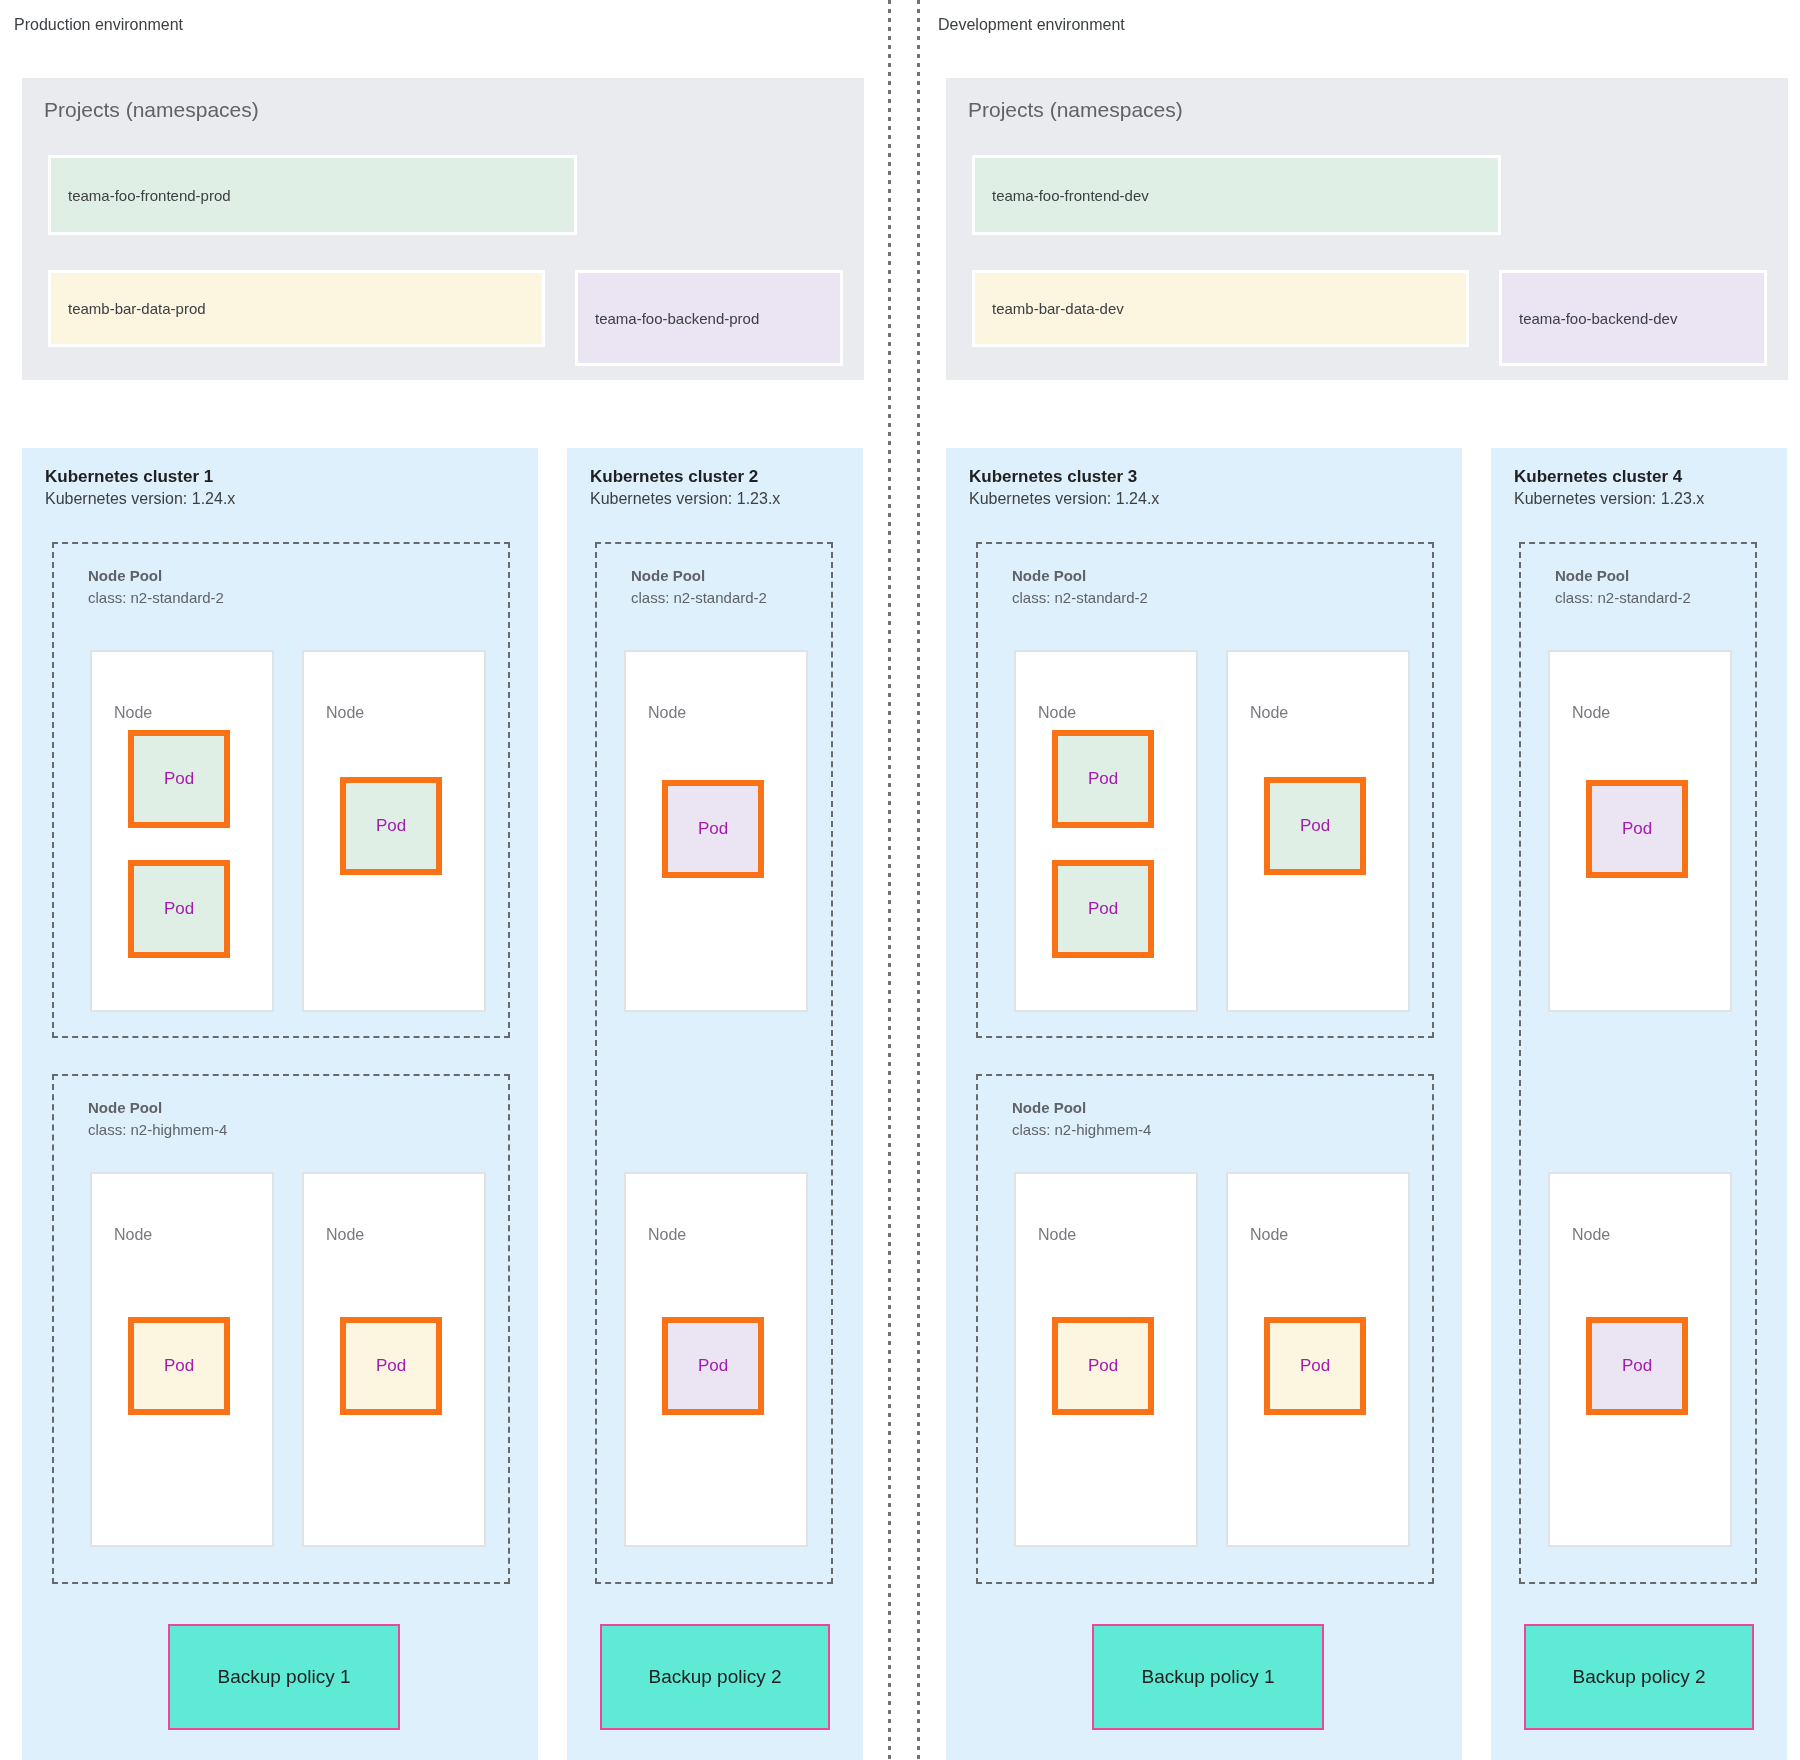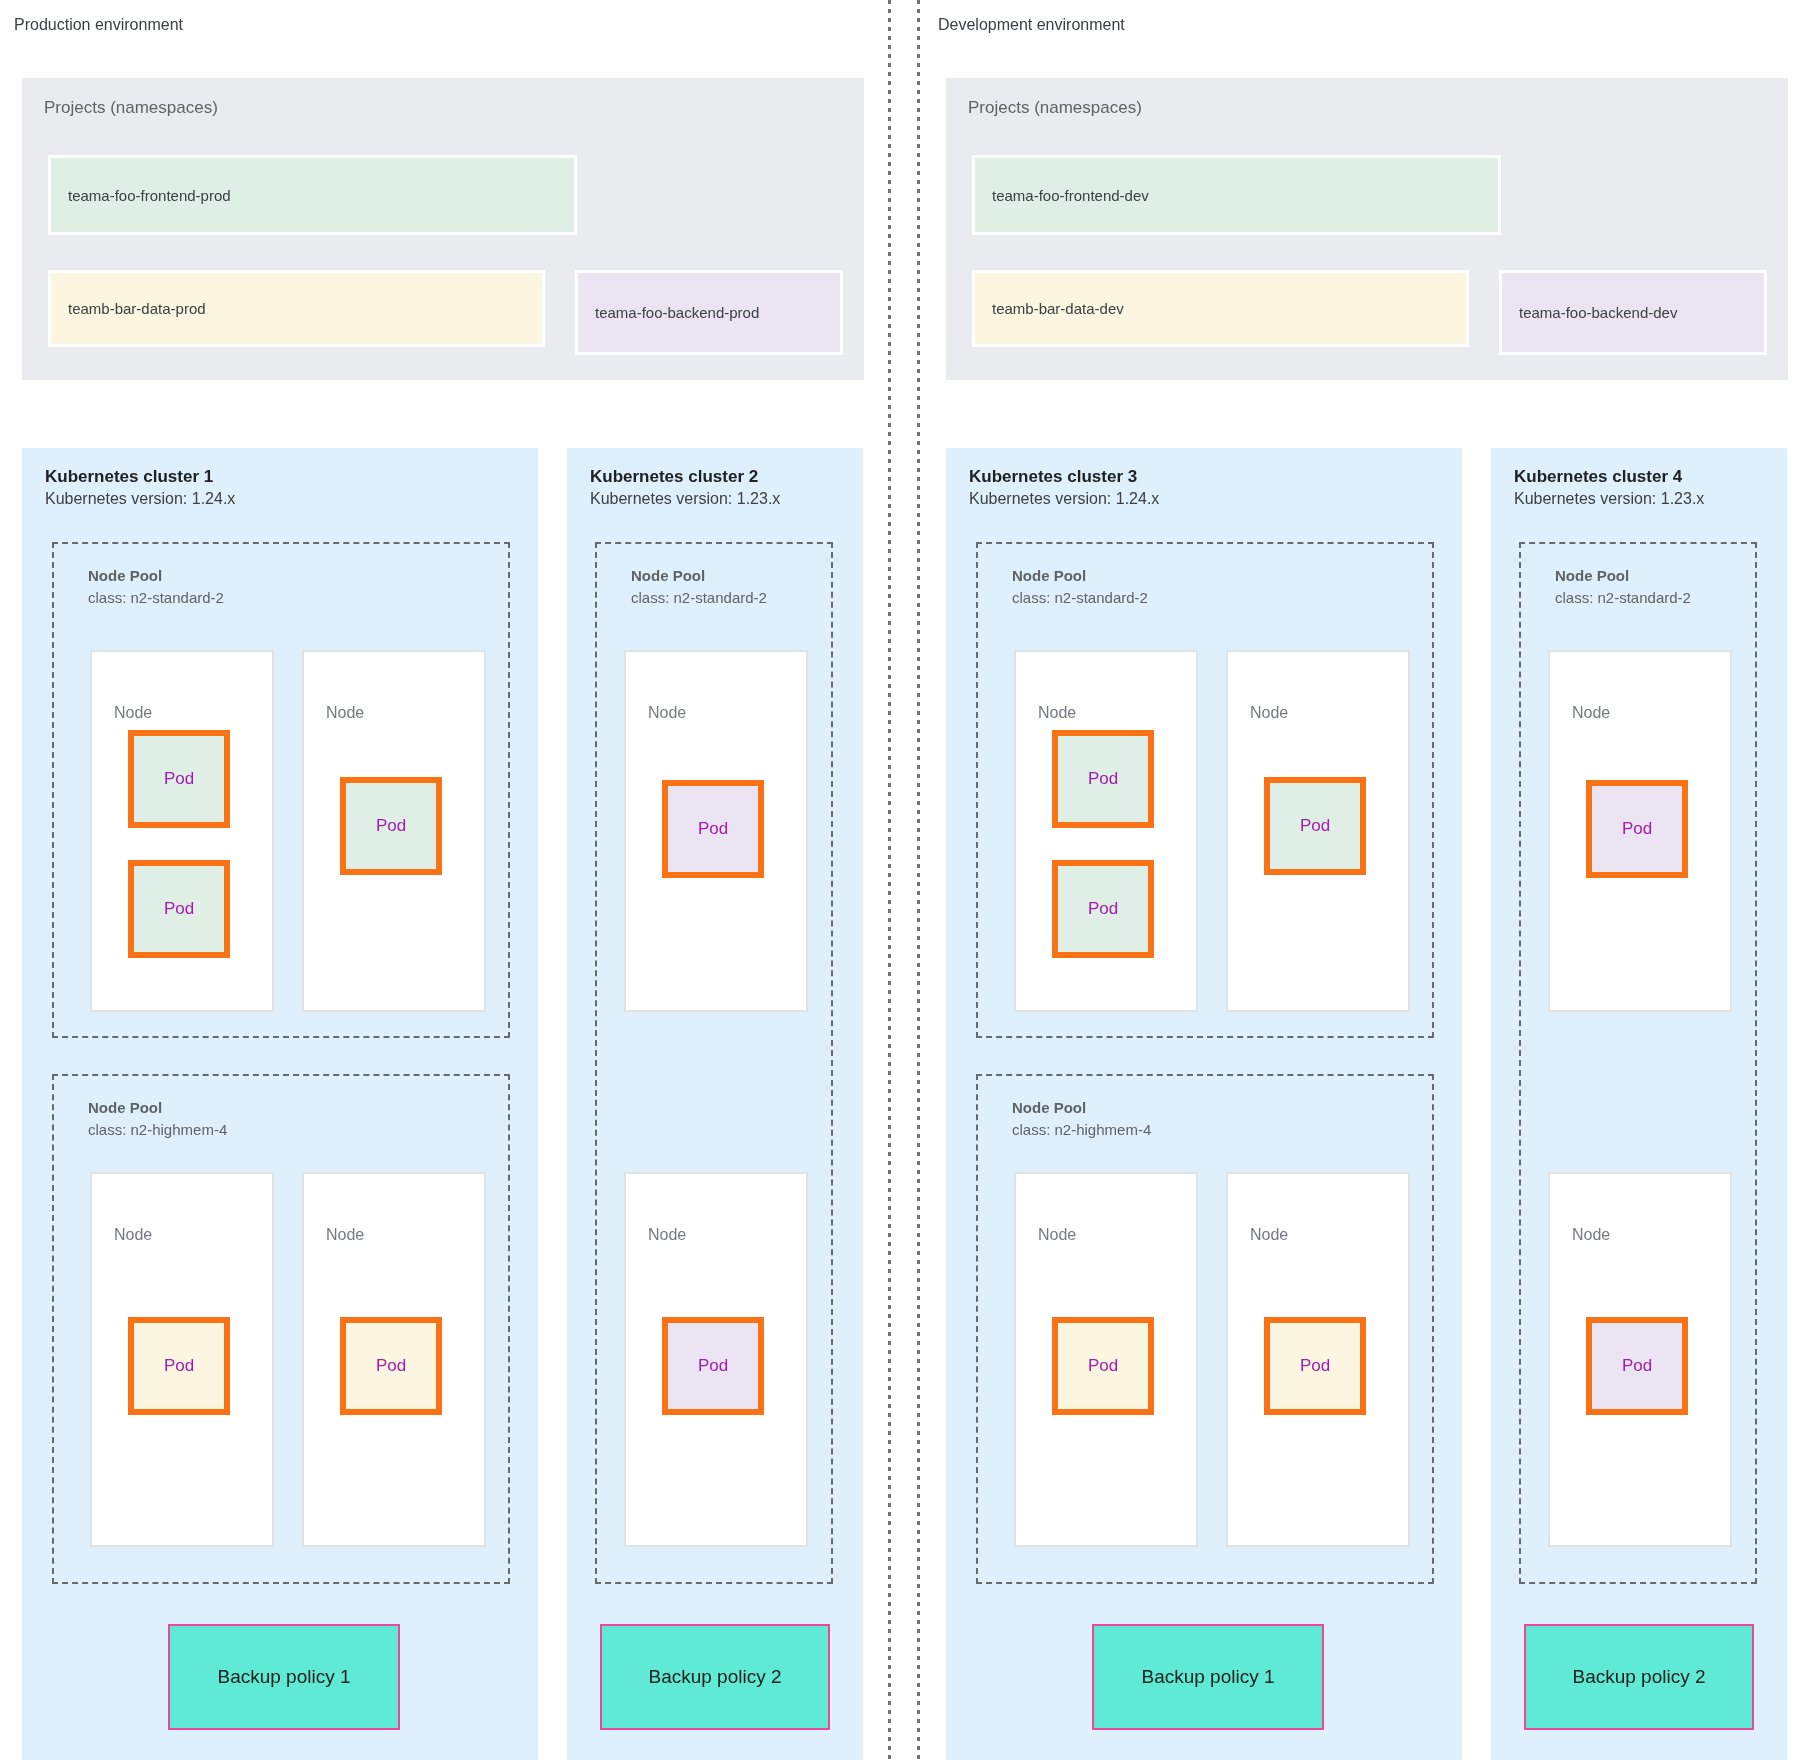--- a/index.html
+++ b/index.html
@@ -8,26 +8,26 @@
 
   .divider{position:absolute;top:0;width:3px;height:1760px;
            background:repeating-linear-gradient(to bottom,#6f7377 0 4px,transparent 4px 9px);}
   .d1{left:888px;} .d2{left:917px;}
 
   .env{position:absolute;top:0;width:866px;height:1760px;}
   .env-left{left:0;} .env-right{left:924px;}
   .env-label{position:absolute;left:14px;top:16px;font-size:16px;color:#3c4043;}
 
   .projects{position:absolute;left:22px;top:78px;width:842px;height:302px;background:#e9ebee;}
-  .projects-title{position:absolute;left:22px;top:20px;font-size:17px;color:#5f6368;}
+  .projects-title{position:absolute;left:22px;top:20px;font-size:21px;color:#5f6368;}
   .ns{position:absolute;border:3px solid #ffffff;box-sizing:border-box;display:flex;
       align-items:center;padding-left:17px;font-size:15px;color:#3c4043;}
   .ns-frontend{left:26px;top:77px;width:529px;height:80px;}
   .ns-data{left:26px;top:192px;width:497px;height:77px;}
-  .ns-backend{left:553px;top:192px;width:268px;height:85px;}
+  .ns-backend{left:553px;top:192px;width:268px;height:96px;}
 
   .cluster{position:absolute;top:448px;height:1315px;background:#def0fb;}
   .cluster-a{left:22px;width:516px;}
   .cluster-b{left:567px;width:296px;}
   .cluster-head{position:absolute;left:23px;top:17px;}
   .cluster-title{font-size:17px;font-weight:700;color:#202124;line-height:23px;}
   .cluster-version{font-size:16px;color:#3c4043;line-height:22px;}
 
   .pool{position:absolute;border:2px dashed #666a6e;box-sizing:border-box;}
   .pool-a1{left:30px;top:94px;width:458px;height:496px;}

